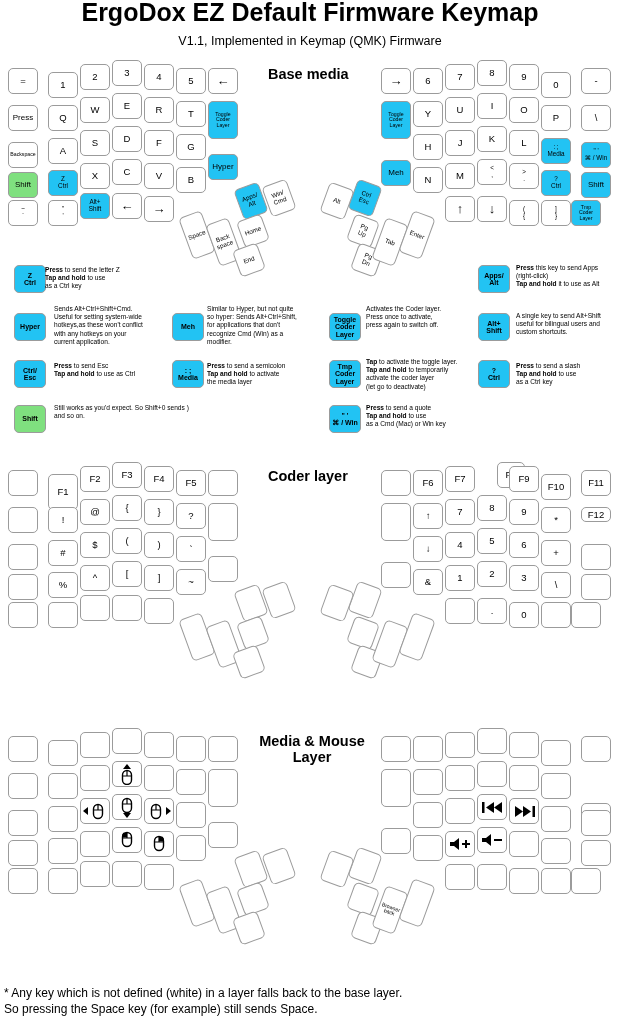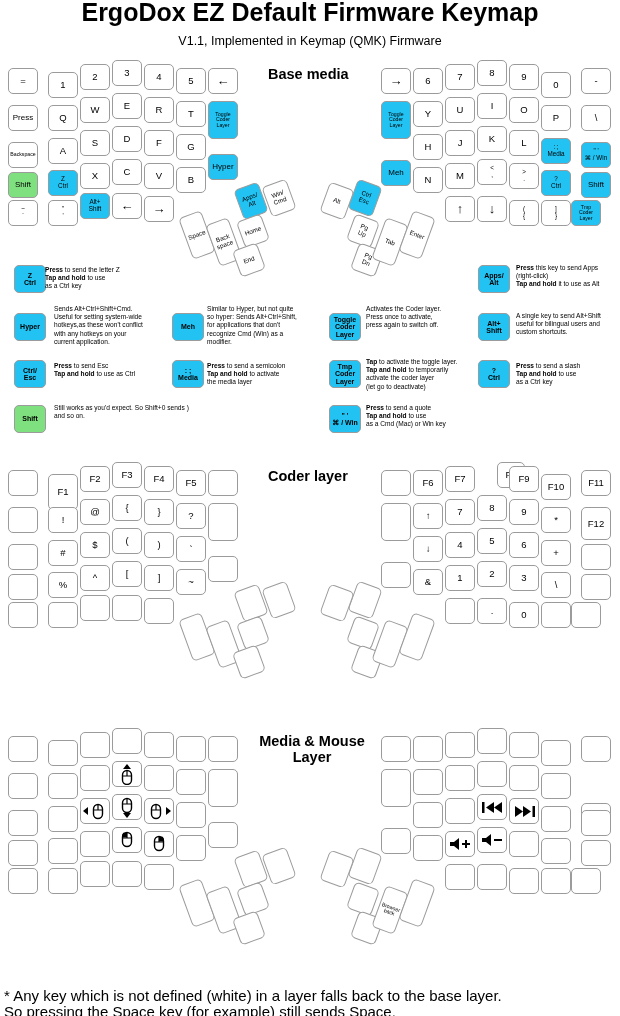--- a/index.html
+++ b/index.html
@@ -31,21 +31,21 @@
   .key.mid{font-size:8px;}
   .key.arrow{font-size:13px;}
   .legend-key{
     position:absolute;width:32px;height:28px;box-sizing:border-box;
     border:1.6px solid #9b9b9b;border-radius:5px;background:#fff;
     display:flex;align-items:center;justify-content:center;text-align:center;
     font-size:7px;line-height:1.05;
   }
   .legend-text{position:absolute;font-size:6.6px;line-height:1.25;width:135px;}
   .legend-text b{font-weight:bold;}
-  .footnote{position:absolute;left:4px;font-size:15px;line-height:1.45;}
+  .footnote{position:absolute;left:4px;font-size:12px;line-height:1.45;}
   svg{display:block;}
 </style>
 </head>
 <body>
 
 <div class="title">ErgoDox EZ Default Firmware Keymap</div>
 <div class="subtitle">V1.1, Implemented in Keymap (QMK) Firmware</div>
 
 <div class="layer-title" style="left:268px;top:66px;">Base media</div>
 <div class="layer-title" style="left:268px;top:468px;">Coder layer</div>
@@ -196,21 +196,21 @@
     <div class="key " style="left: 477px; top: 462px; width: 28px; height: 26px; white-space: pre-line; margin-left: 20px;">F8</div>
     <div class="key " style="left: 509px; top: 466px; width: 30px; height: 26px; white-space: pre-line;">F9</div>
     <div class="key " style="left: 541px; top: 474px; width: 30px; height: 26px; white-space: pre-line;">F10</div>
     <div class="key " style="left: 581px; top: 470px; width: 30px; height: 26px; white-space: pre-line;">F11</div>
     <div class="key " style="left: 381px; top: 503px; width: 30px; height: 38px;"></div>
     <div class="key " style="left: 413px; top: 503px; width: 30px; height: 26px; white-space: pre-line;">↑</div>
     <div class="key " style="left: 445px; top: 499px; width: 30px; height: 26px; white-space: pre-line;">7</div>
     <div class="key " style="left: 477px; top: 495px; width: 30px; height: 26px; white-space: pre-line;">8</div>
     <div class="key " style="left: 509px; top: 499px; width: 30px; height: 26px; white-space: pre-line;">9</div>
     <div class="key " style="left: 541px; top: 507px; width: 30px; height: 26px; white-space: pre-line;">*</div>
-    <div class="key " style="left: 581px; top: 507px; width: 30px; height: 33px; white-space: pre-line;">F12</div>
+    <div class="key " style="left: 581px; top: 507px; width: 30px; height: 15px; white-space: pre-line;">F12</div>
     <div class="key " style="left: 381px; top: 562px; width: 30px; height: 26px;"></div>
     <div class="key " style="left: 413px; top: 536px; width: 30px; height: 26px; white-space: pre-line;">↓</div>
     <div class="key " style="left: 445px; top: 532px; width: 30px; height: 26px; white-space: pre-line;">4</div>
     <div class="key " style="left: 477px; top: 528px; width: 30px; height: 26px; white-space: pre-line;">5</div>
     <div class="key " style="left: 509px; top: 532px; width: 30px; height: 26px; white-space: pre-line;">6</div>
     <div class="key " style="left: 541px; top: 540px; width: 30px; height: 26px; white-space: pre-line;">+</div>
     <div class="key " style="left: 581px; top: 544px; width: 30px; height: 26px;"></div>
     <div class="key " style="left: 413px; top: 569px; width: 30px; height: 26px; white-space: pre-line;">&amp;</div>
     <div class="key " style="left: 445px; top: 565px; width: 30px; height: 26px; white-space: pre-line;">1</div>
     <div class="key " style="left: 477px; top: 561px; width: 30px; height: 26px; white-space: pre-line;">2</div>

